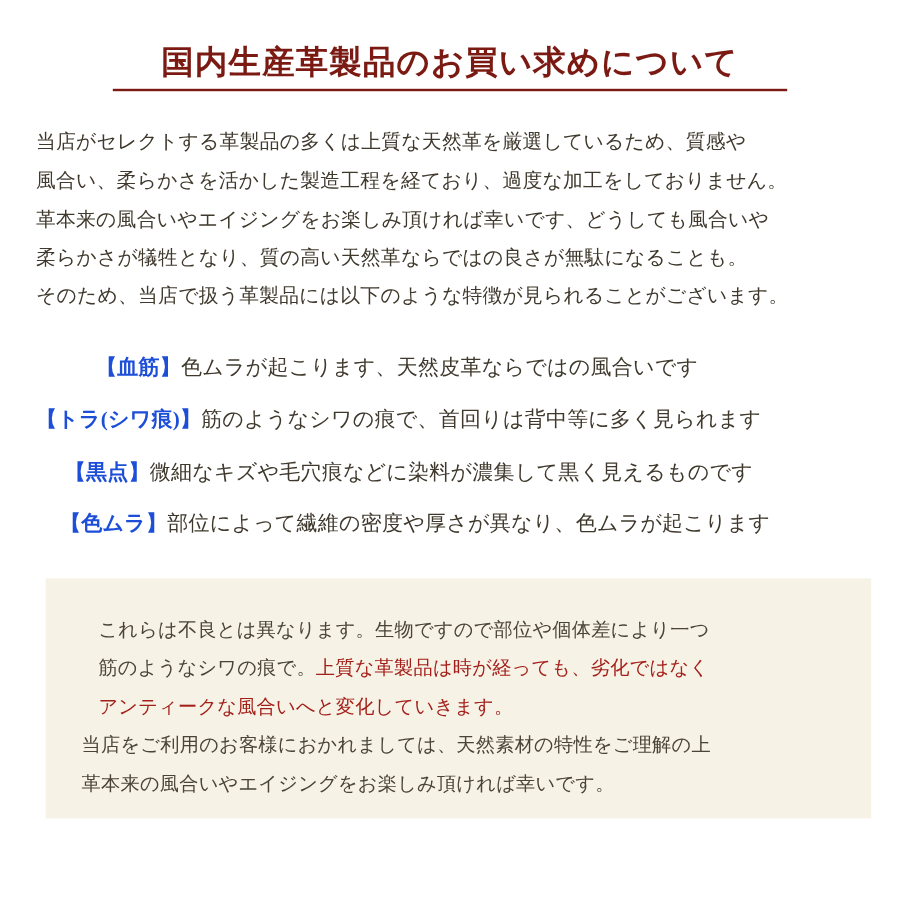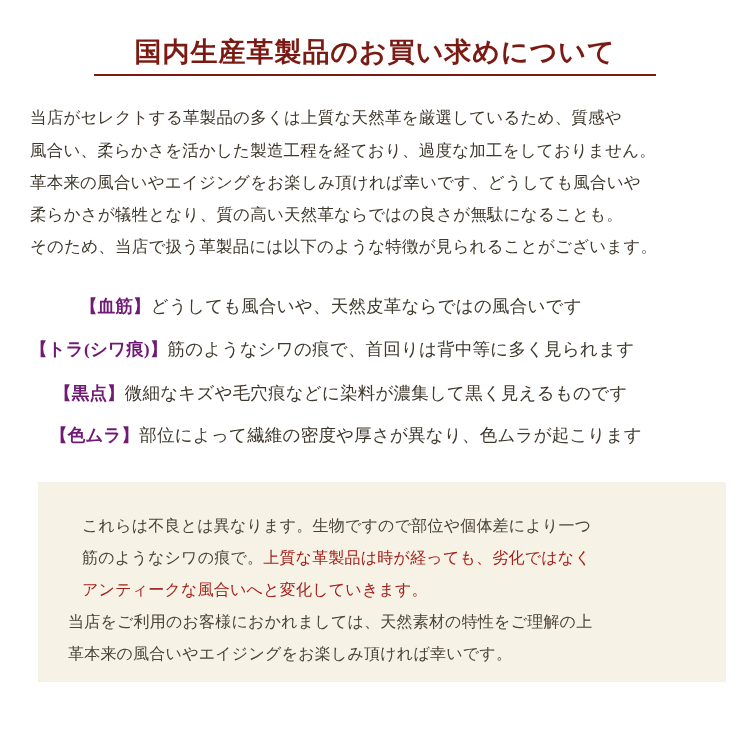--- a/index.html
+++ b/index.html
@@ -61,24 +61,24 @@
     font-size: 17.5px;
     line-height: 1.55;
     color: #3f382c;
     margin-bottom: 16px;
     white-space: nowrap;
     letter-spacing: 0.2px;
   }
   .feature-row.indent-1 { padding-left: 56px; }
   .feature-row.indent-2 { padding-left: 6px; }
   .feature-row.indent-3 { padding-left: 30px; }
-  .feature-row.indent-4 { padding-left: 26px; font-family: Liberation Mono, monospace; }
+  .feature-row.indent-4 { padding-left: 26px; }
 
   .tag {
-    color: #701a75;
+    color: #1d4ed8;
     font-weight: bold;
   }
 
   
   .note {
     position: absolute;
     left: 38px;
     right: 24px;
     bottom: 26px;
     height: 200px;
@@ -112,21 +112,21 @@
   <div class="intro">
     <div>当店がセレクトする革製品の多くは上質な天然革を厳選しているため、質感や</div>
     <div>風合い、柔らかさを活かした製造工程を経ており、過度な加工をしておりません。</div>
     <div>革本来の風合いやエイジングをお楽しみ頂ければ幸いです、どうしても風合いや</div>
     <div>柔らかさが犠牲となり、質の高い天然革ならではの良さが無駄になることも。</div>
     <div>そのため、当店で扱う革製品には以下のような特徴が見られることがございます。</div>
   </div>
 
   <ul class="features">
     <li class="feature-row indent-1">
-      <span class="tag">【血筋】</span><span>どうしても風合いや、天然皮革ならではの風合いです</span>
+      <span class="tag">【血筋】</span><span>色ムラが起こります、天然皮革ならではの風合いです</span>
     </li>
     <li class="feature-row indent-2">
       <span class="tag">【トラ(シワ痕)】</span><span>筋のようなシワの痕で、首回りは背中等に多く見られます</span>
     </li>
     <li class="feature-row indent-3">
       <span class="tag">【黒点】</span><span>微細なキズや毛穴痕などに染料が濃集して黒く見えるものです</span>
     </li>
     <li class="feature-row indent-4">
       <span class="tag">【色ムラ】</span><span>部位によって繊維の密度や厚さが異なり、色ムラが起こります</span>
     </li>

